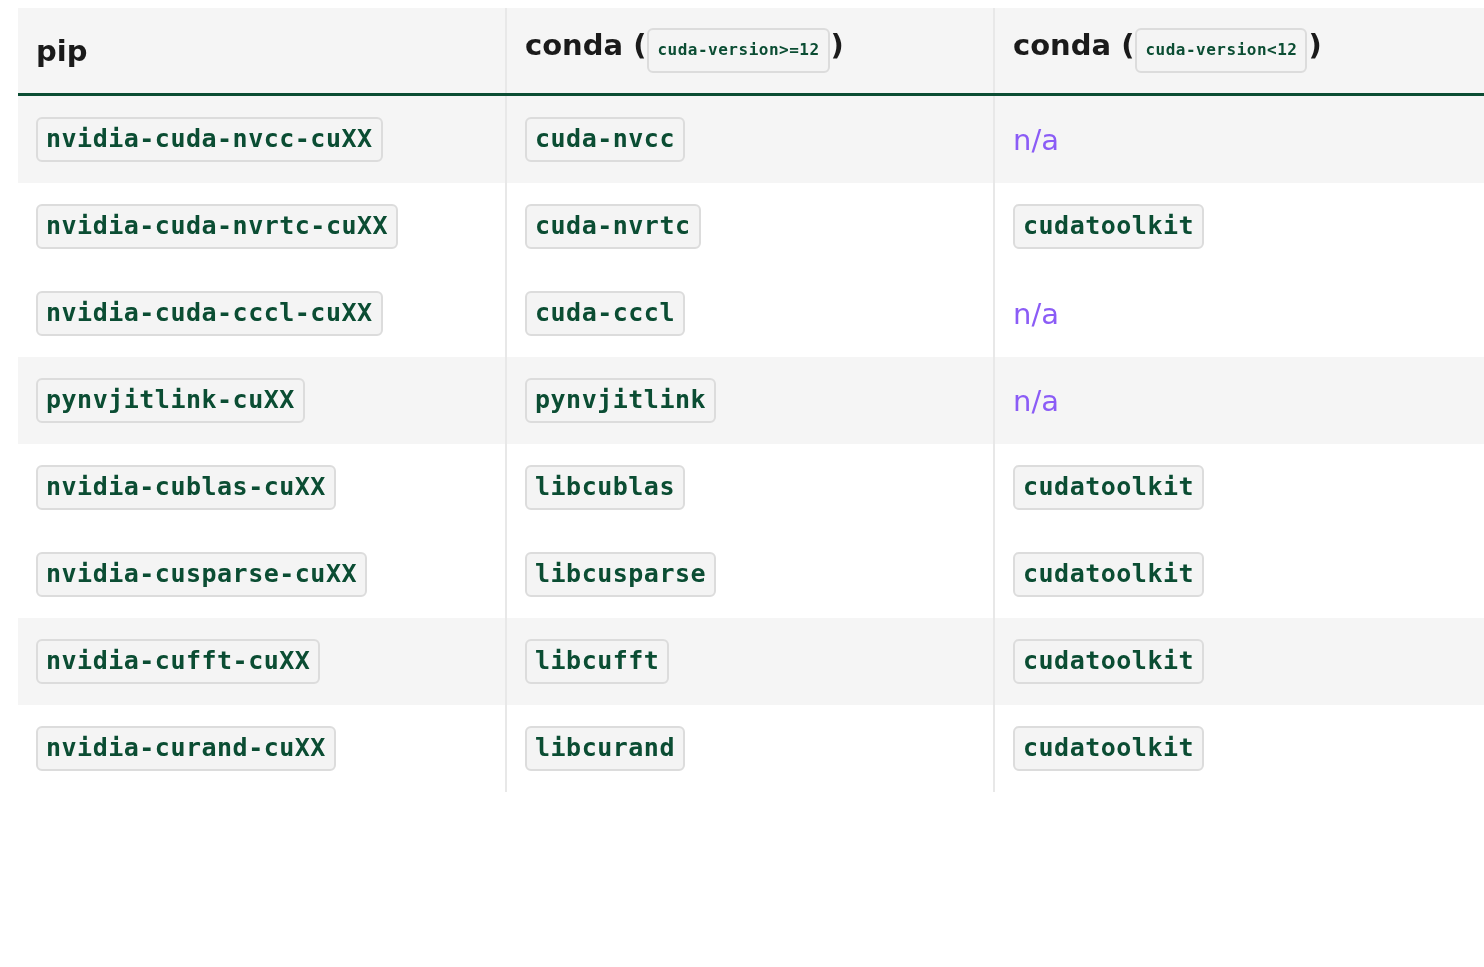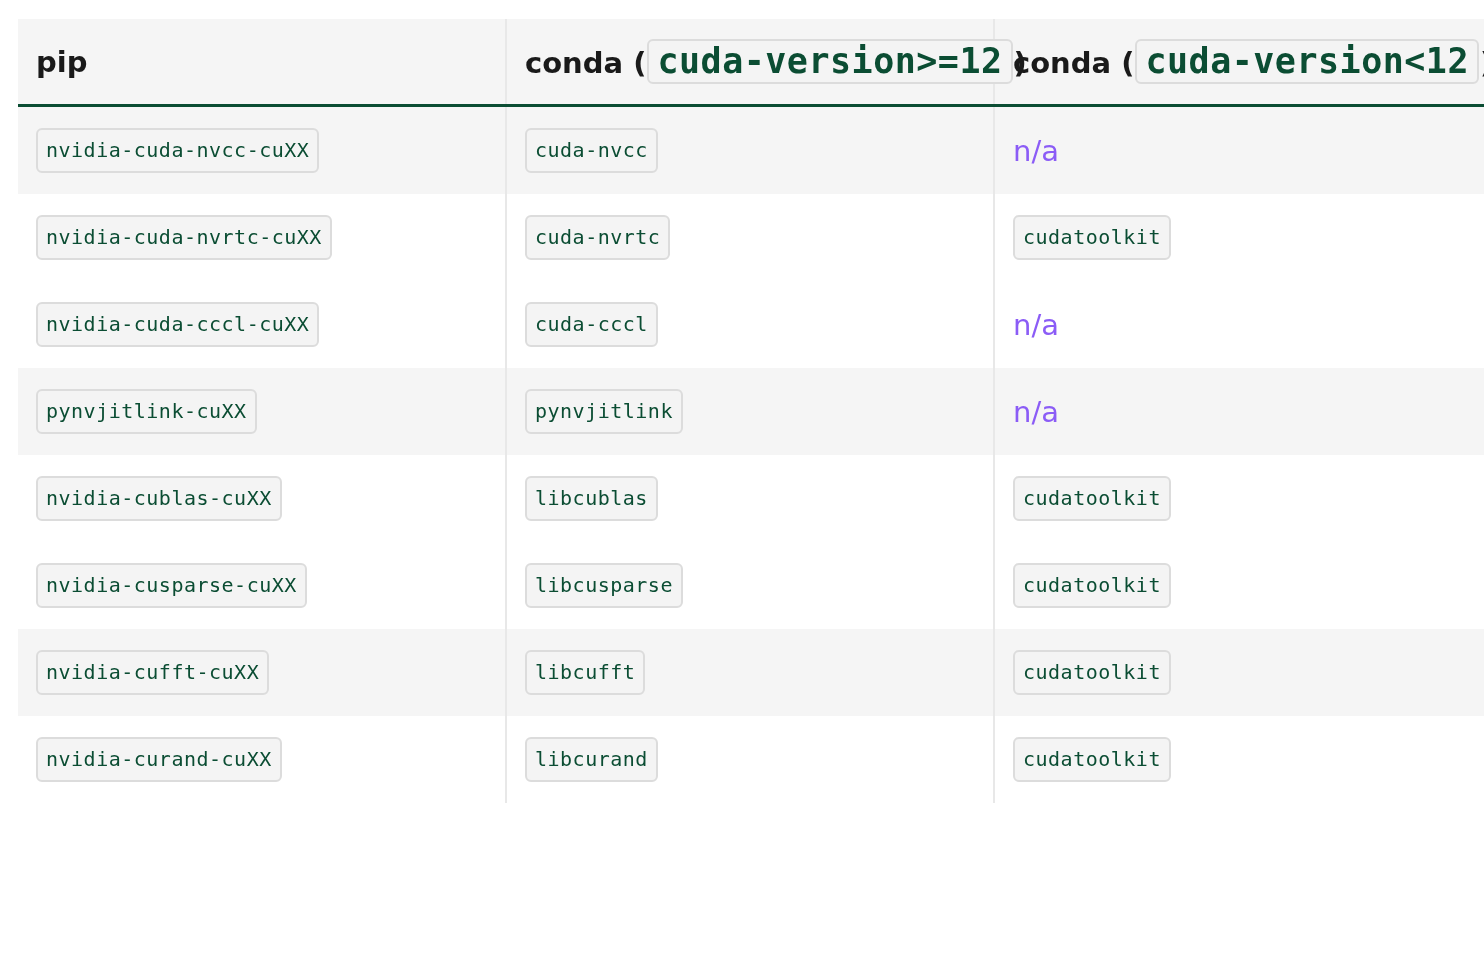--- a/index.html
+++ b/index.html
@@ -1,18 +1,18 @@
 <!DOCTYPE html>
 <html><head>
 <meta charset="utf-8">
 <style>
   html, body { margin: 0; padding: 0; background: #ffffff; }
   body { width: 1484px; height: 967px; overflow: hidden; position: relative; }
   .tbl {
-    position: absolute; left: 18px; top: 19px; width: 1466px;
+    position: absolute; left: 18px; top: 8px; width: 1466px;
     border-collapse: collapse; table-layout: fixed;
     font-family: "DejaVu Sans", "Liberation Sans", sans-serif;
   }
   .tbl col.c1 { width: 488px; }
   .tbl col.c2 { width: 488px; }
   .tbl col.c3 { width: 490px; }
   .tbl th {
     background: #f5f5f5; height: 85px; text-align: left; padding: 0 0 0 18px;
     font-weight: bold; font-size: 29px; color: #1a1a1a;
     border-bottom: 3px solid #0b4d33; border-right: 2px solid #e8e8e8;
@@ -21,25 +21,25 @@
   .tbl th:last-child { border-right: none; }
   .tbl td {
     height: 87px; padding: 0 0 0 18px; font-size: 29px; color: #222;
     border-right: 2px solid #e8e8e8; vertical-align: middle; white-space: nowrap;
   }
   .tbl td:last-child { border-right: none; }
   .tbl tr.odd td { background: #f5f5f5; }
   .tbl tr.even td { background: #ffffff; }
   .code {
     display: inline-block; font-family: "DejaVu Sans Mono", "Liberation Mono", monospace;
-    font-size: 20px; color: #0b4d33; background: #f4f4f4;
+    font-size: 25px; color: #0b4d33; background: #f4f4f4;
     border: 2px solid #dcdcdc; border-radius: 6px; padding: 4px 8px 5px 8px;
-    line-height: 32px; letter-spacing: 0.5px;
+    line-height: 32px; letter-spacing: 0.5px; font-weight: bold;
   }
-  th .code { font-weight: bold; font-size: 35px; margin: 0 1px; }
+  th .code { font-weight: bold; font-size: 16px; margin: 0 1px; }
   .na { font-family: "DejaVu Sans", "Liberation Sans", sans-serif; font-size: 29px; color: #8b5cf6; }
 </style>
 </head>
 <body>
 
 <table class="tbl">
   <colgroup>
       <col class="c1">
       <col class="c2">
       <col class="c3">

